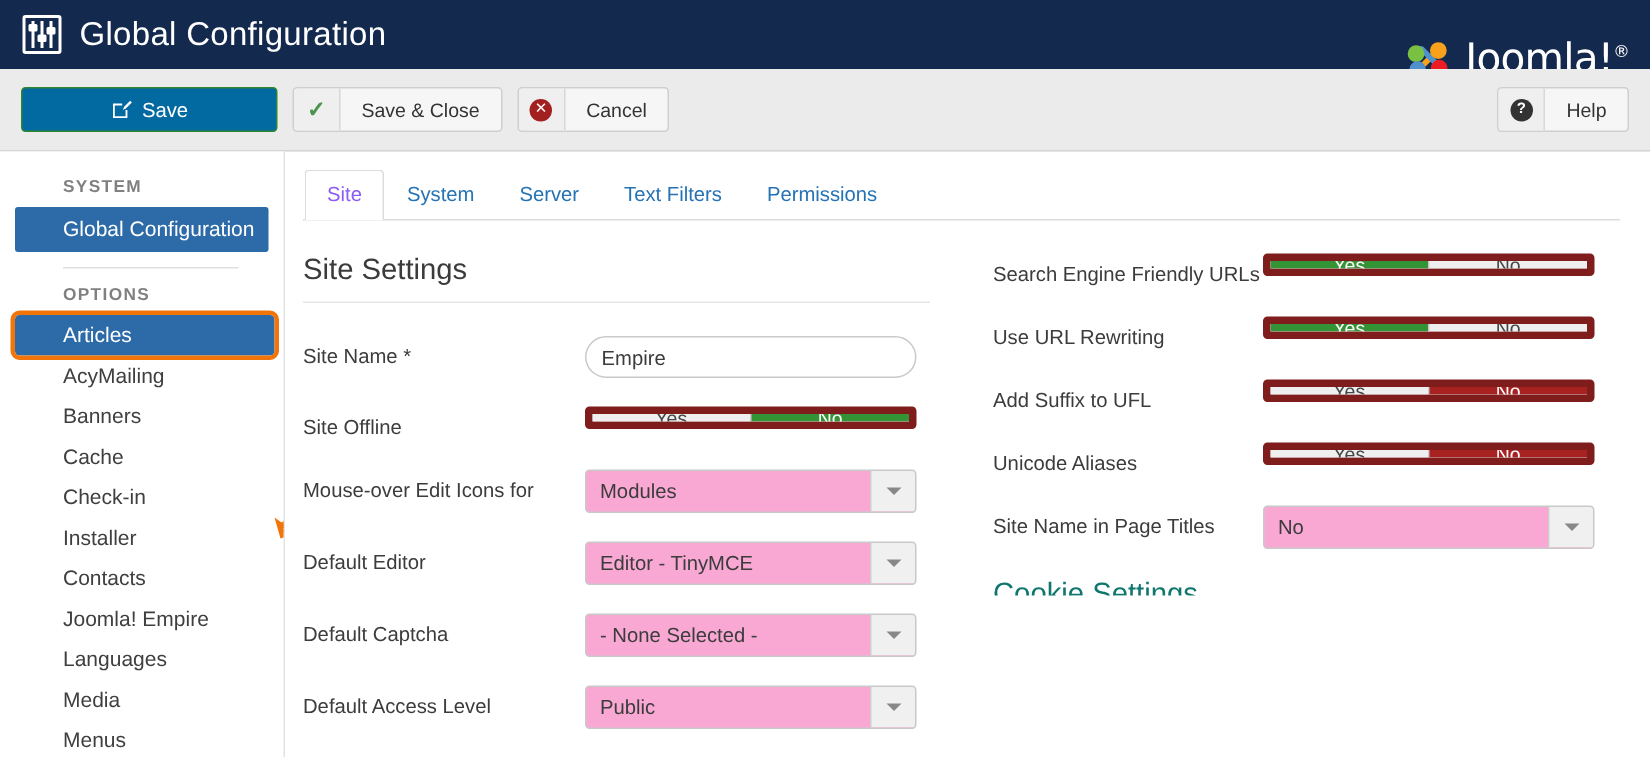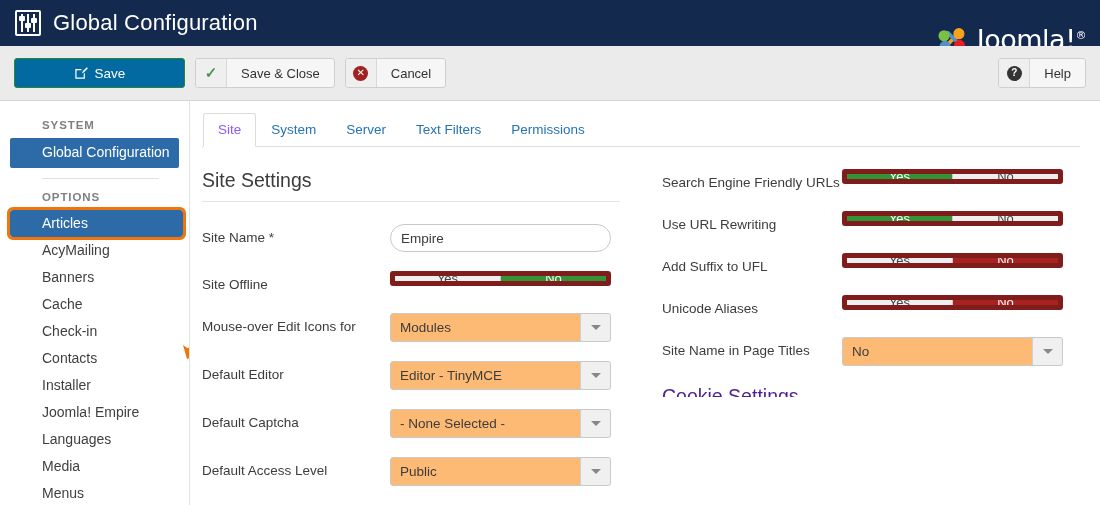--- a/index.html
+++ b/index.html
@@ -226,21 +226,21 @@
     color: #3c3c3c;
     padding: 0 10px;
     font-family: "Liberation Sans", sans-serif;
     display: flex; align-items: center;
   }
 
   .select {
     width: 221px; height: 29px;
     border: 1px solid #c9c9c9;
     border-radius: 3px;
-    background: #fdba74;
+    background: #f9a8d4;
     display: flex;
     align-items: center;
     cursor: pointer;
     overflow: hidden;
   }
   .select .sval {
     flex: 1;
     font-size: 13.5px;
     color: #3c3c3c;
     padding: 0 9px;
@@ -278,21 +278,21 @@
   }
   .toggle .opt.on-yes { background: #339436; color: #fff; border-color: #2e8531; }
   .toggle .opt.on-no-green { background: #339436; color: #fff; }
   .toggle .opt.on-no-red { background: #a92222; color: #fff; }
   .toggle .opt + .opt { border-left: 1px solid #cacaca; }
   .col.right .select { width: 221px; }
   .col.right .toggle { width: 221px; }
 
   .partial-title {
     font-size: 19.5px;
-    color: #4c1d95;
+    color: #0f766e;
     margin-top: 4px;
     height: 12px;
     overflow: hidden;
   }
 </style>
 </head>
 <body>
 
 <div class="topbar">
   <div class="topbar-icon">
@@ -361,22 +361,22 @@
     <div class="side-head">SYSTEM</div>
     <div class="side-item active">Global Configuration</div>
     <div class="side-sep"></div>
     <div class="side-head">OPTIONS</div>
 
     <div class="side-item highlight">Articles</div>
     <div class="side-item">AcyMailing</div>
     <div class="side-item">Banners</div>
     <div class="side-item">Cache</div>
     <div class="side-item">Check-in</div>
+    <div class="side-item">Installer</div>
     <div class="side-item">Contacts</div>
-    <div class="side-item">Installer</div>
     <div class="side-item">Joomla! Empire</div>
     <div class="side-item">Languages</div>
     <div class="side-item">Media</div>
     <div class="side-item">Menus</div>
 
     <div class="arrow-anno">
       <svg width="60" height="42" viewBox="0 0 60 42" aria-hidden="true">
         <path d="M56 2 L18 34 L30 35 L17 40 L13 26 L20 31 Z" fill="#f2750a"></path>
         <path d="M54 3 L20 32" stroke="#f2750a" stroke-width="7" stroke-linecap="round"></path>
       </svg>

